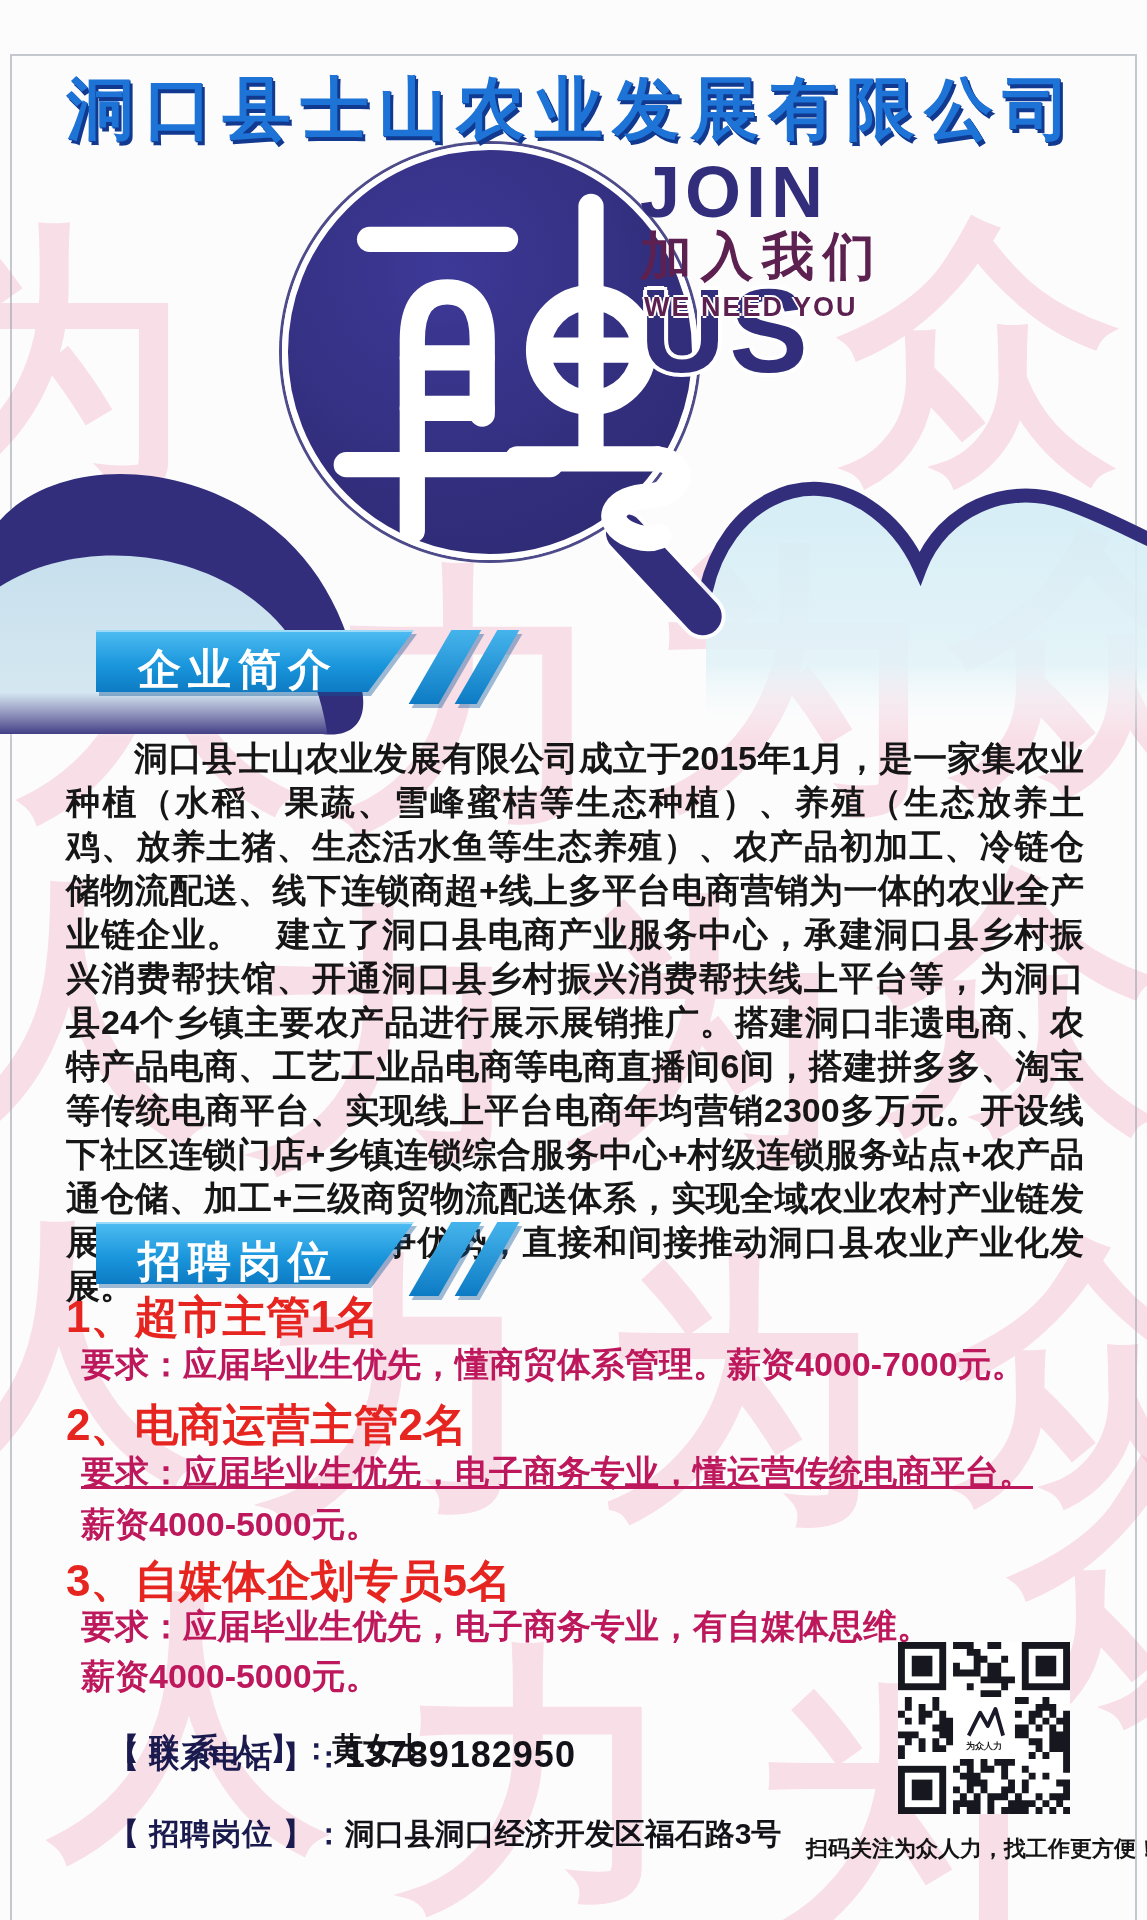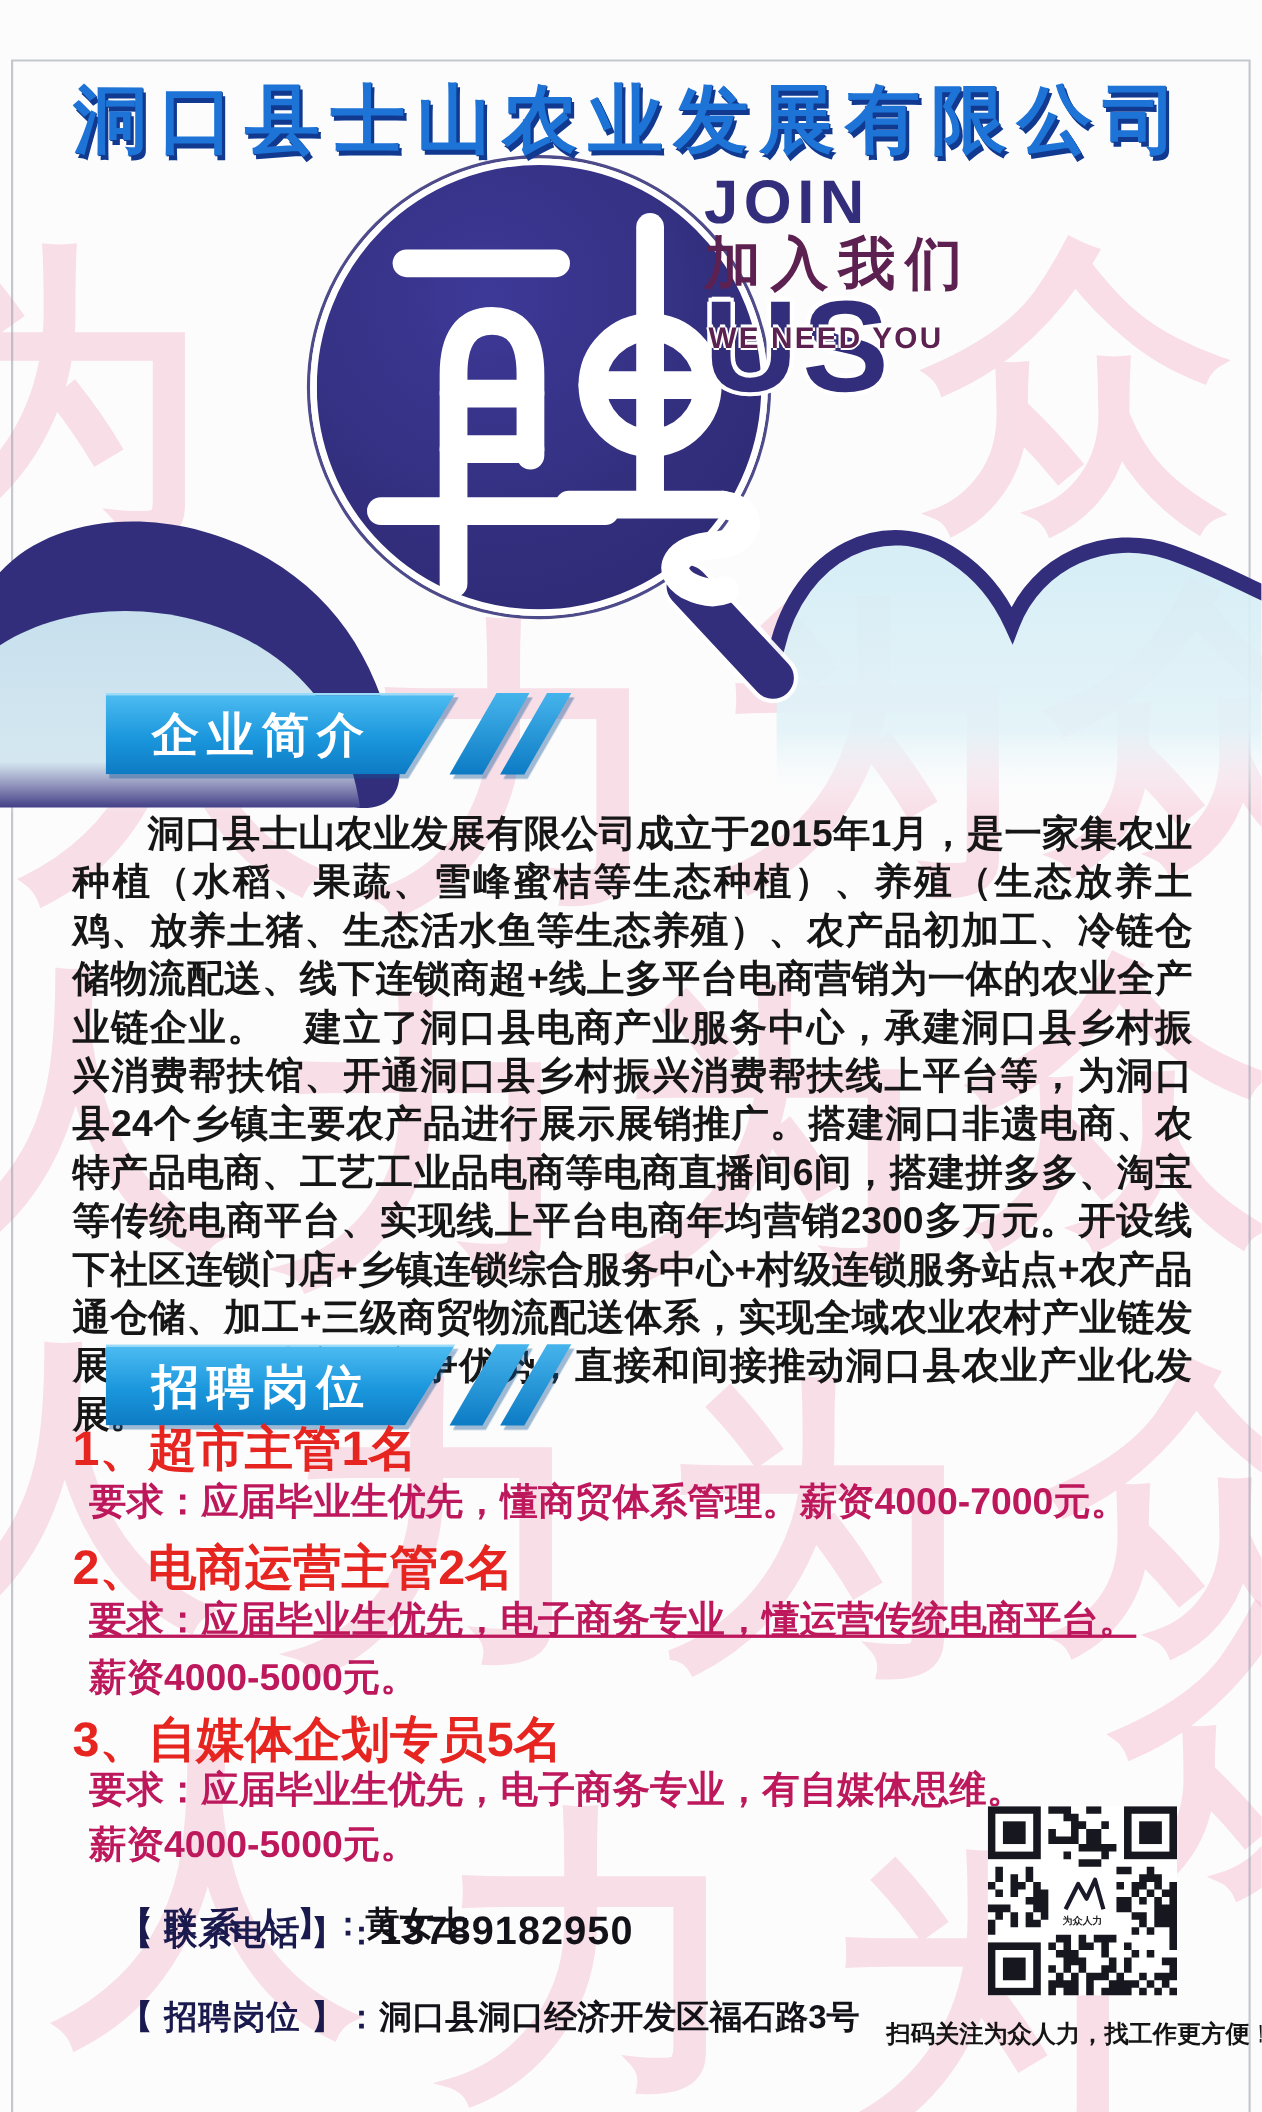--- a/index.html
+++ b/index.html
@@ -47,21 +47,21 @@
     border-radius:50%;
     background:radial-gradient(circle at 38% 30%, #3d3997 0%, #322e7c 62%, #2b2870 100%);
     border:6px solid #ffffff;
     box-shadow:0 0 0 3px rgba(47,44,119,.85);
   }
   .circle svg{width:100%;height:100%;display:block;}
 
   
   .join-block{position:absolute;left:640px;top:156px;width:330px;z-index:6;}
   .join-en{
-    font-size:56px;font-weight:900;letter-spacing:5px;line-height:1;
+    font-size:72px;font-weight:900;letter-spacing:5px;line-height:1;
     color:var(--navy,#322e7c);
   }
   .join-cn{
     margin-top:2px;font-size:52px;font-weight:700;letter-spacing:9px;line-height:1;
     color:var(--maroon,#5c2150);white-space:nowrap;
   }
   .us-en{
     margin-top:-10px;font-size:118px;font-weight:900;letter-spacing:4px;line-height:1;
     color:var(--navy,#322e7c);
     text-shadow:-4px 0 0 #fff,4px 0 0 #fff,0 -4px 0 #fff,0 4px 0 #fff,
@@ -73,21 +73,21 @@
     color:var(--maroon,#5c2150);
     text-shadow:-2px 0 0 #fff,2px 0 0 #fff,0 -2px 0 #fff,0 2px 0 #fff;
   }
 
   
   .banner-row{
     position:absolute;left:96px;display:flex;align-items:stretch;z-index:6;
     filter:drop-shadow(3px 4px 0 rgba(12,86,150,.4));
   }
   .banner{
-    height:74px;line-height:74px;
+    height:62px;line-height:74px;
     background:linear-gradient(180deg,#4cbbf1 0%,#1a96dc 55%,#0d7bc4 100%);
     color:#fff;font-size:43px;font-weight:900;letter-spacing:7px;
     padding:0 76px 0 42px;white-space:nowrap;
     clip-path:polygon(0 0,100% 0,calc(100% - 46px) 100%,0 100%);
     border-top:2px solid #9bdbf7;box-sizing:border-box;
   }
   .stripe{
     width:30px;height:74px;margin-left:16px;
     background:linear-gradient(180deg,#45b4ec,#0d7bc4);
     transform:skewX(-30deg);

